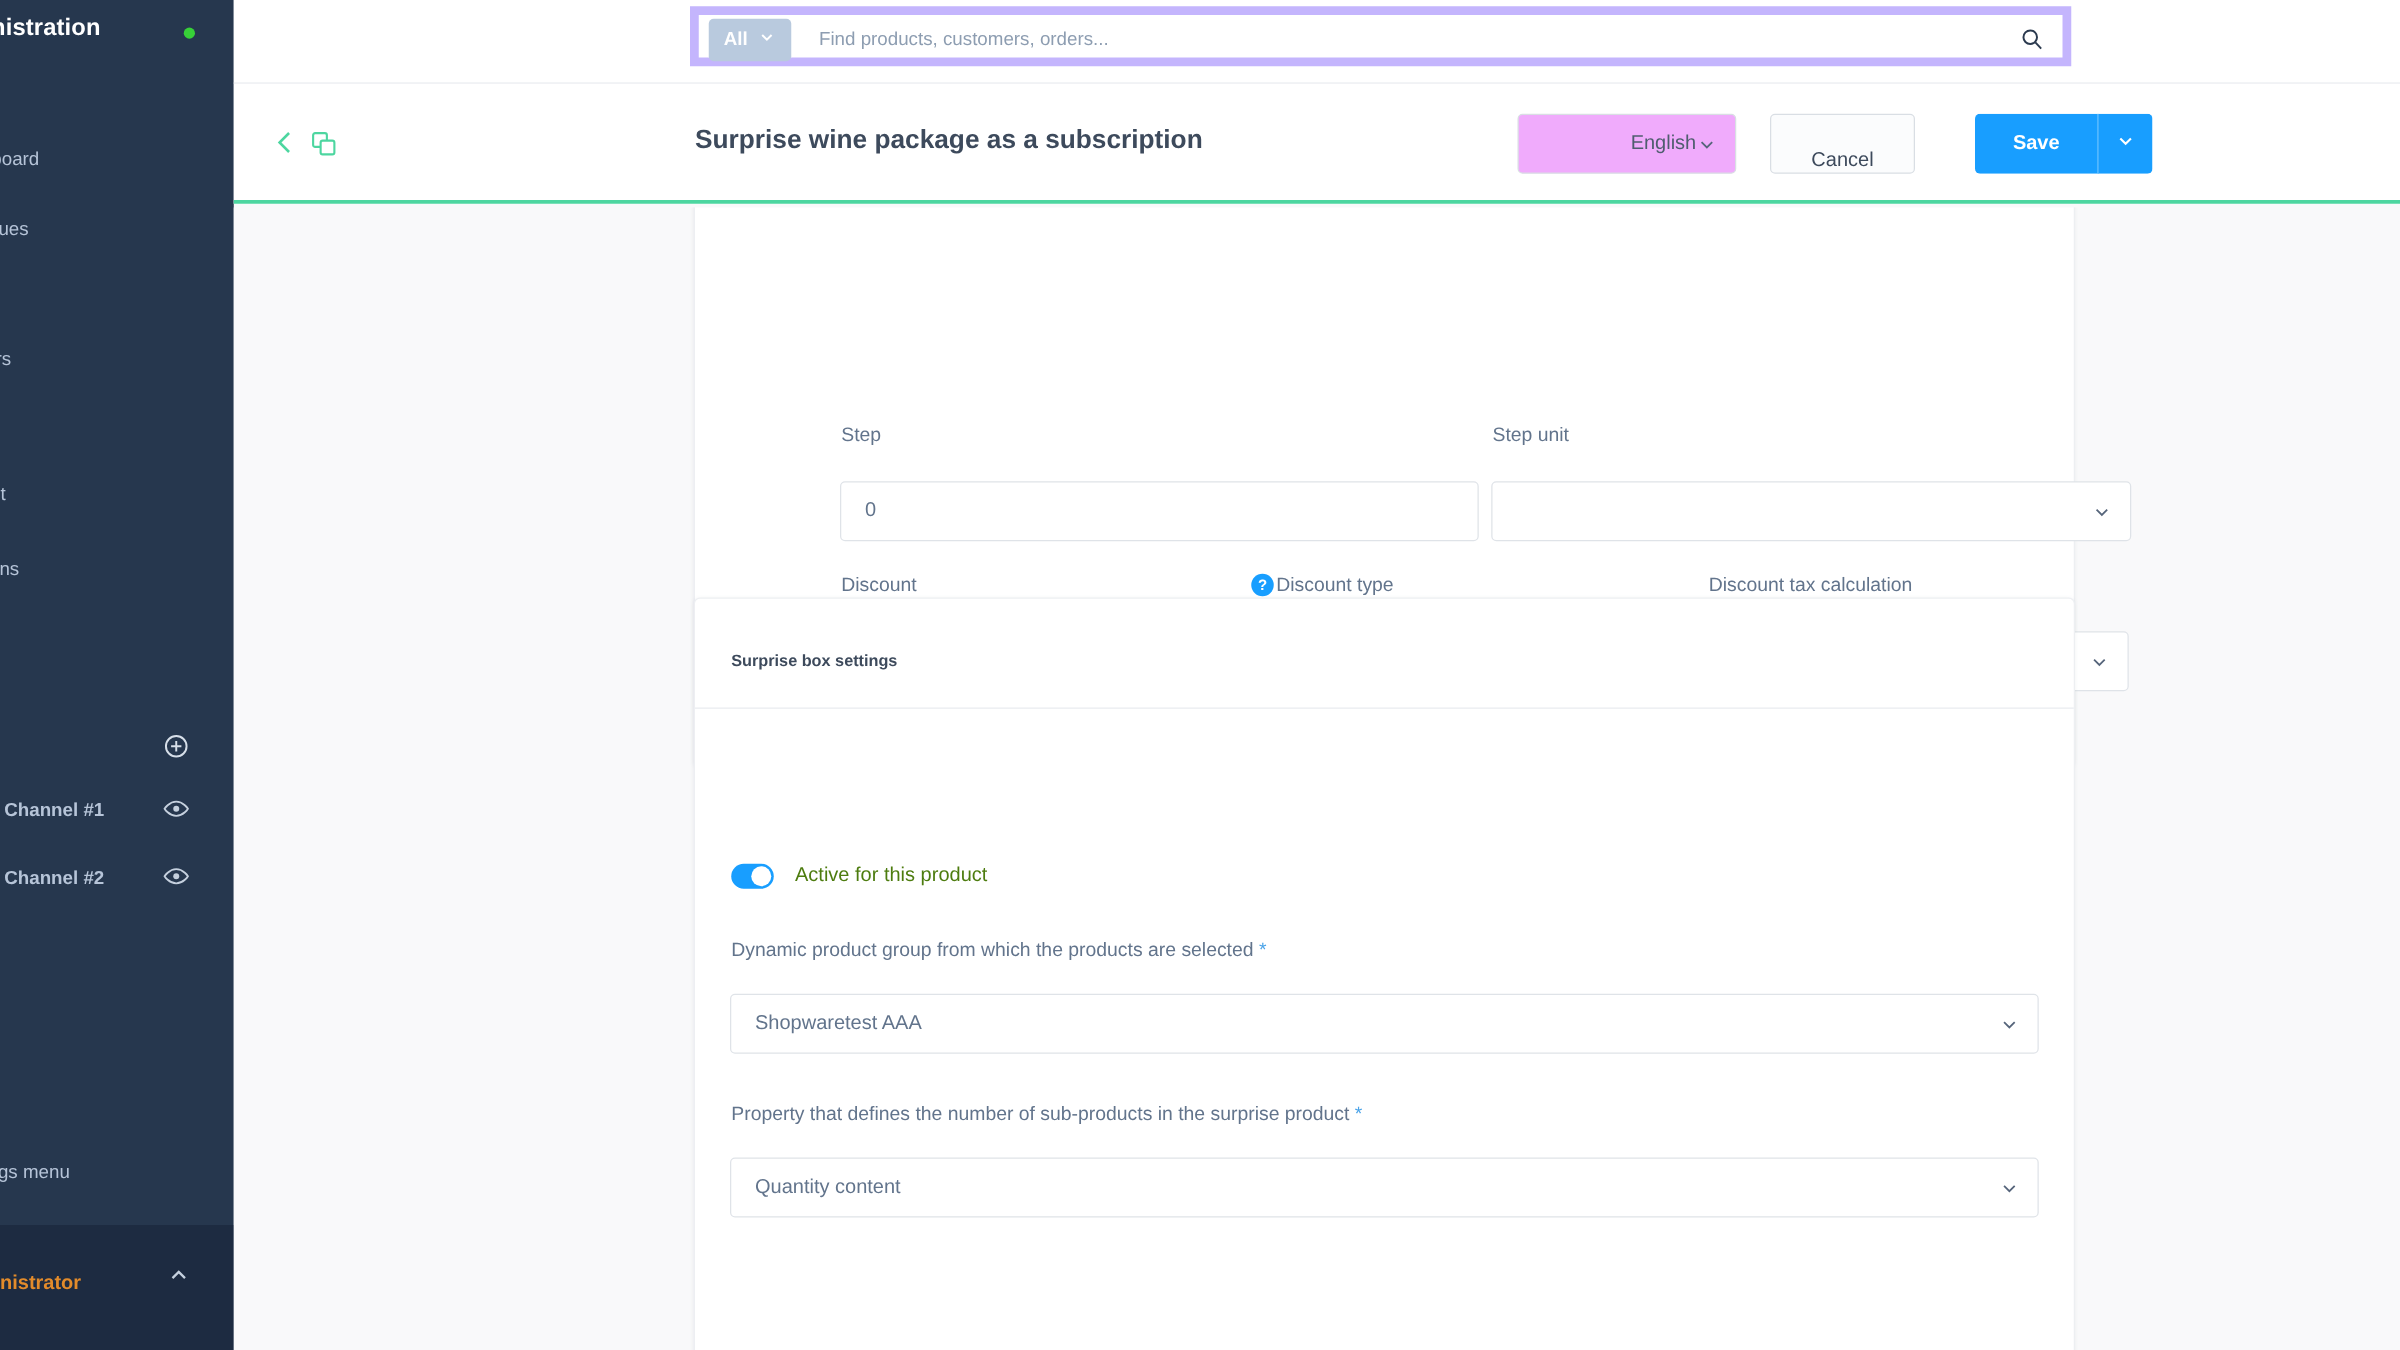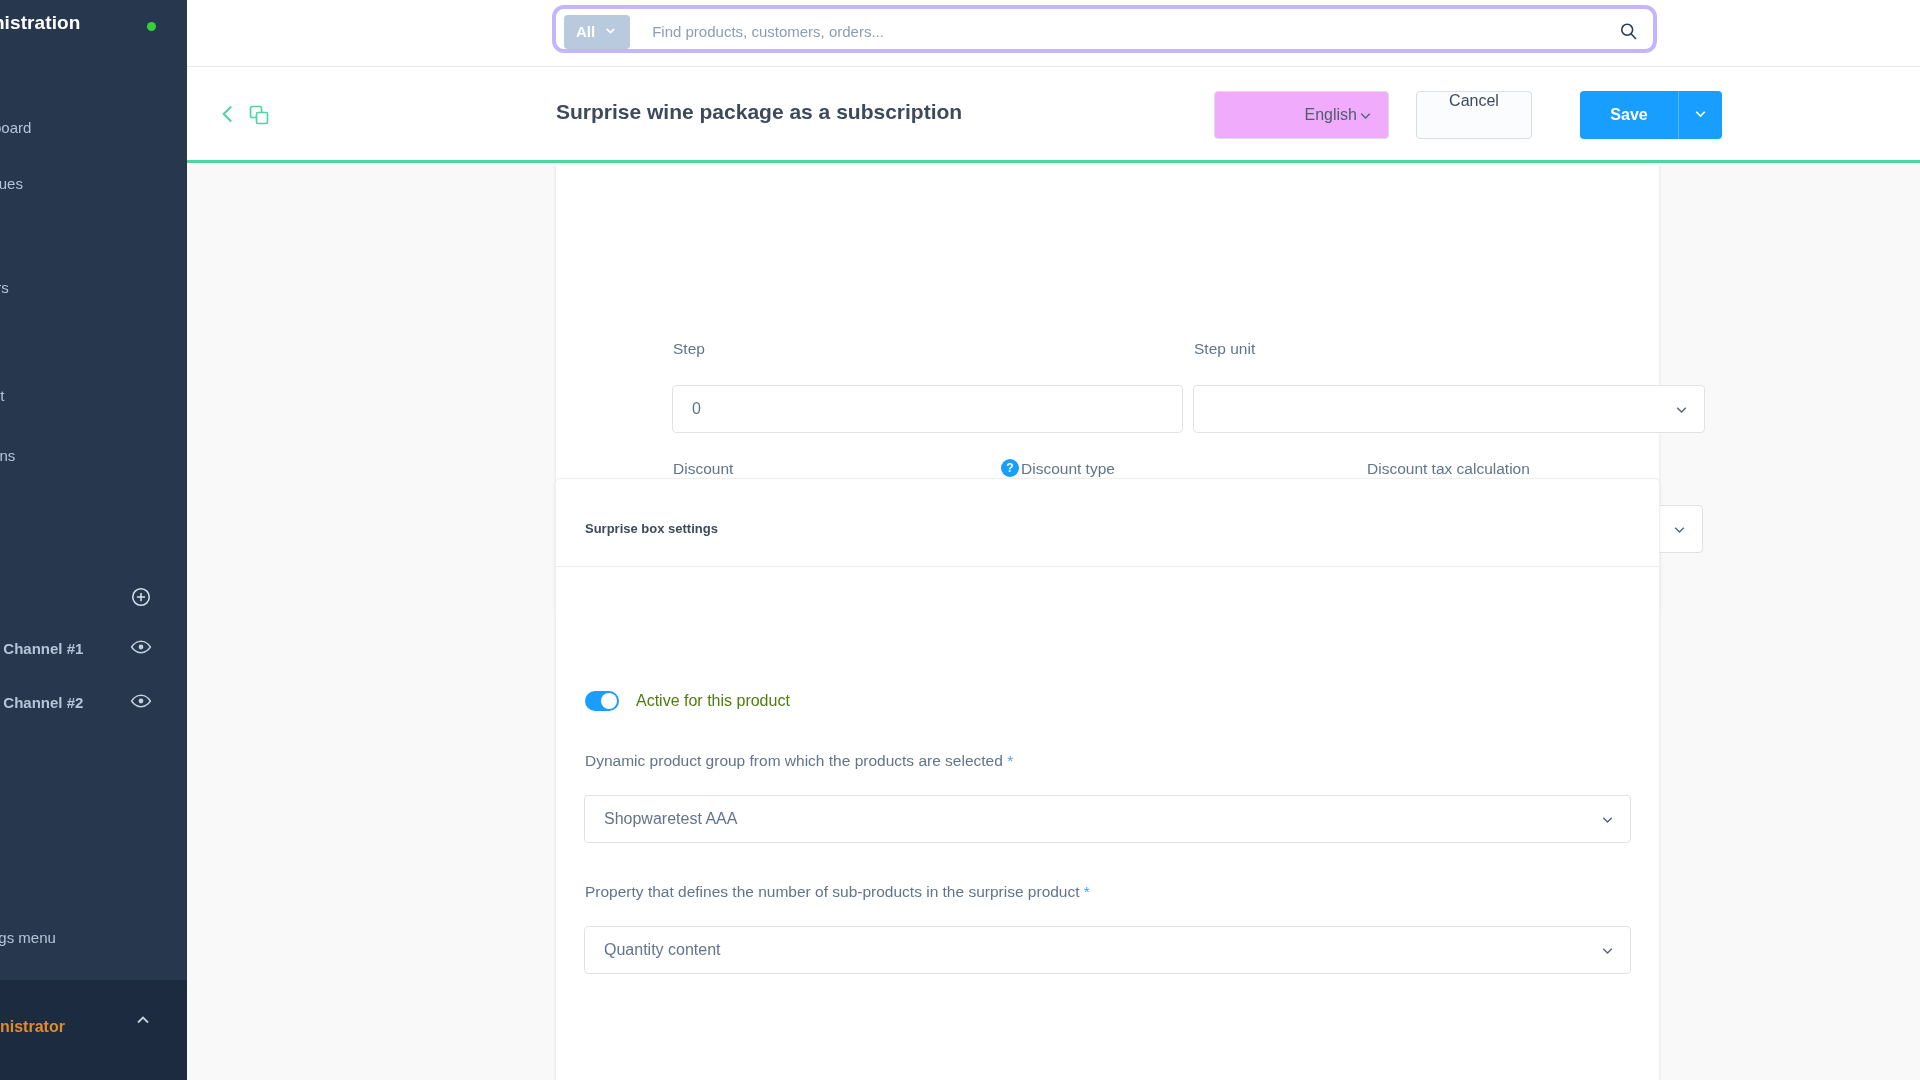--- a/index.html
+++ b/index.html
@@ -161,22 +161,22 @@
     background: #ffffff;
     border-bottom: 1px solid #e6e9ee;
   }
   .searchbox {
     position: absolute;
     left: 365px;
     top: 5px;
     width: 1105px;
     height: 48px;
     background: #ffffff;
-    border: 4px solid #c4b5fd;
-    border-radius: 12px;
+    border: 7px solid #c4b5fd;
+    border-radius: 0;
     display: flex;
     align-items: center;
     padding: 5px 8px 0 8px;
   }
   .search-scope {
     height: 34px;
     min-width: 60px;
     background: #b9cade;
     border-radius: 4px;
     display: flex;
@@ -254,21 +254,21 @@
     cursor: pointer;
   }
   .btn-cancel {
     position: absolute;
     left: 1229px; top: 24px;
     width: 116px; height: 48px;
     border: 1px solid #d9dee4;
     border-radius: 4px;
     background: #fbfcfd;
     display: flex;
-    align-items: flex-start;
+    align-items: flex-end;
     justify-content: center;
     font-size: 16px;
     color: #3d4a5c;
     cursor: pointer;
   }
   .btn-save-group {
     position: absolute;
     left: 1393px; top: 24px;
     width: 142px; height: 48px;
     display: flex;

